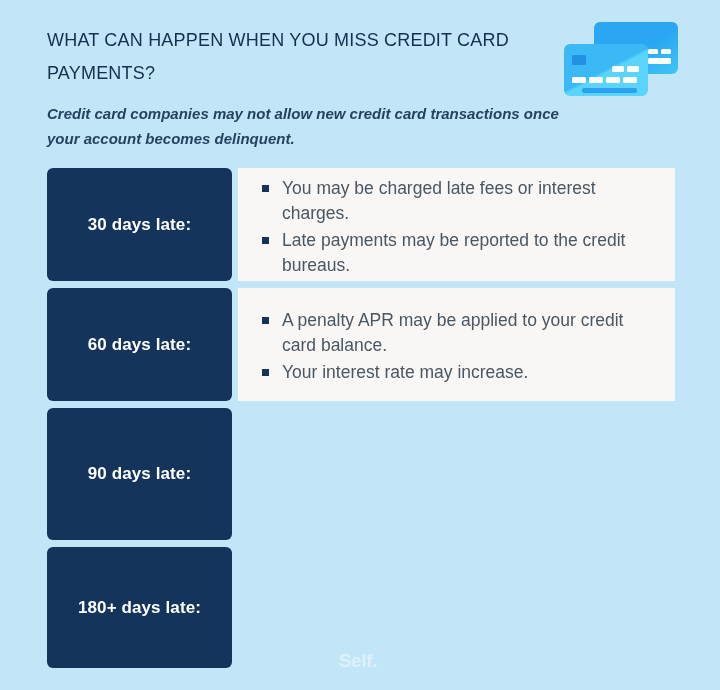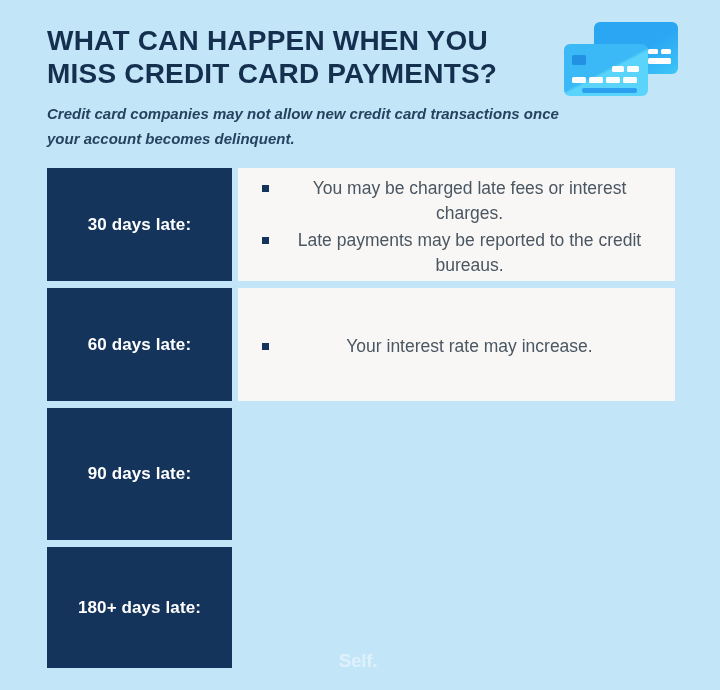--- a/index.html
+++ b/index.html
@@ -26,22 +26,22 @@
   
   .header {
     position: absolute;
     left: 47px;
     top: 24px;
     width: 626px;
     height: 128px;
   }
 
   .title {
-    font-size: 28px;
-    font-weight: 700;
+    font-size: 18px;
+    font-weight: 400;
     line-height: 33px;
     letter-spacing: 0.2px;
     color: #152f4f;
     width: 510px;
     text-transform: uppercase;
   }
 
   .subtitle {
     margin-top: 11px;
     font-size: 15px;
@@ -79,38 +79,38 @@
 
   .row-label {
     width: 185px;
     flex: 0 0 185px;
     background: #15345b;
     display: flex;
     align-items: center;
     justify-content: center;
     text-align: center;
     padding: 6px 8px;
+    border-radius: 6px;
   }
 
   .row-label-text {
     color: #ffffff;
     font-size: 17px;
     font-weight: 700;
     line-height: 22px;
     letter-spacing: 0.1px;
   }
 
   .row-body {
     flex: 1 1 auto;
     margin-left: 6px;
     background: #f8f7f6;
     display: flex;
     align-items: center;
     padding: 10px 18px 6px 22px;
-    text-align: center;
   }
 
   .bullets {
     list-style: none;
     width: 100%;
   }
 
   .bullets li {
     position: relative;
     padding-left: 22px;
@@ -211,20 +211,21 @@
         </ul>
       </div>
     </div>
 
     <div class="row row-2">
       <div class="row-label">
         <span class="row-label-text">60 days late:</span>
       </div>
       <div class="row-body">
         <ul class="bullets">
+          <li>A penalty APR may be applied to your credit card balance.</li>
           <li>Your interest rate may increase.</li>
         </ul>
       </div>
     </div>
 
     <div class="row row-3">
       <div class="row-label">
         <span class="row-label-text">90 days late:</span>
       </div>
     </div>

